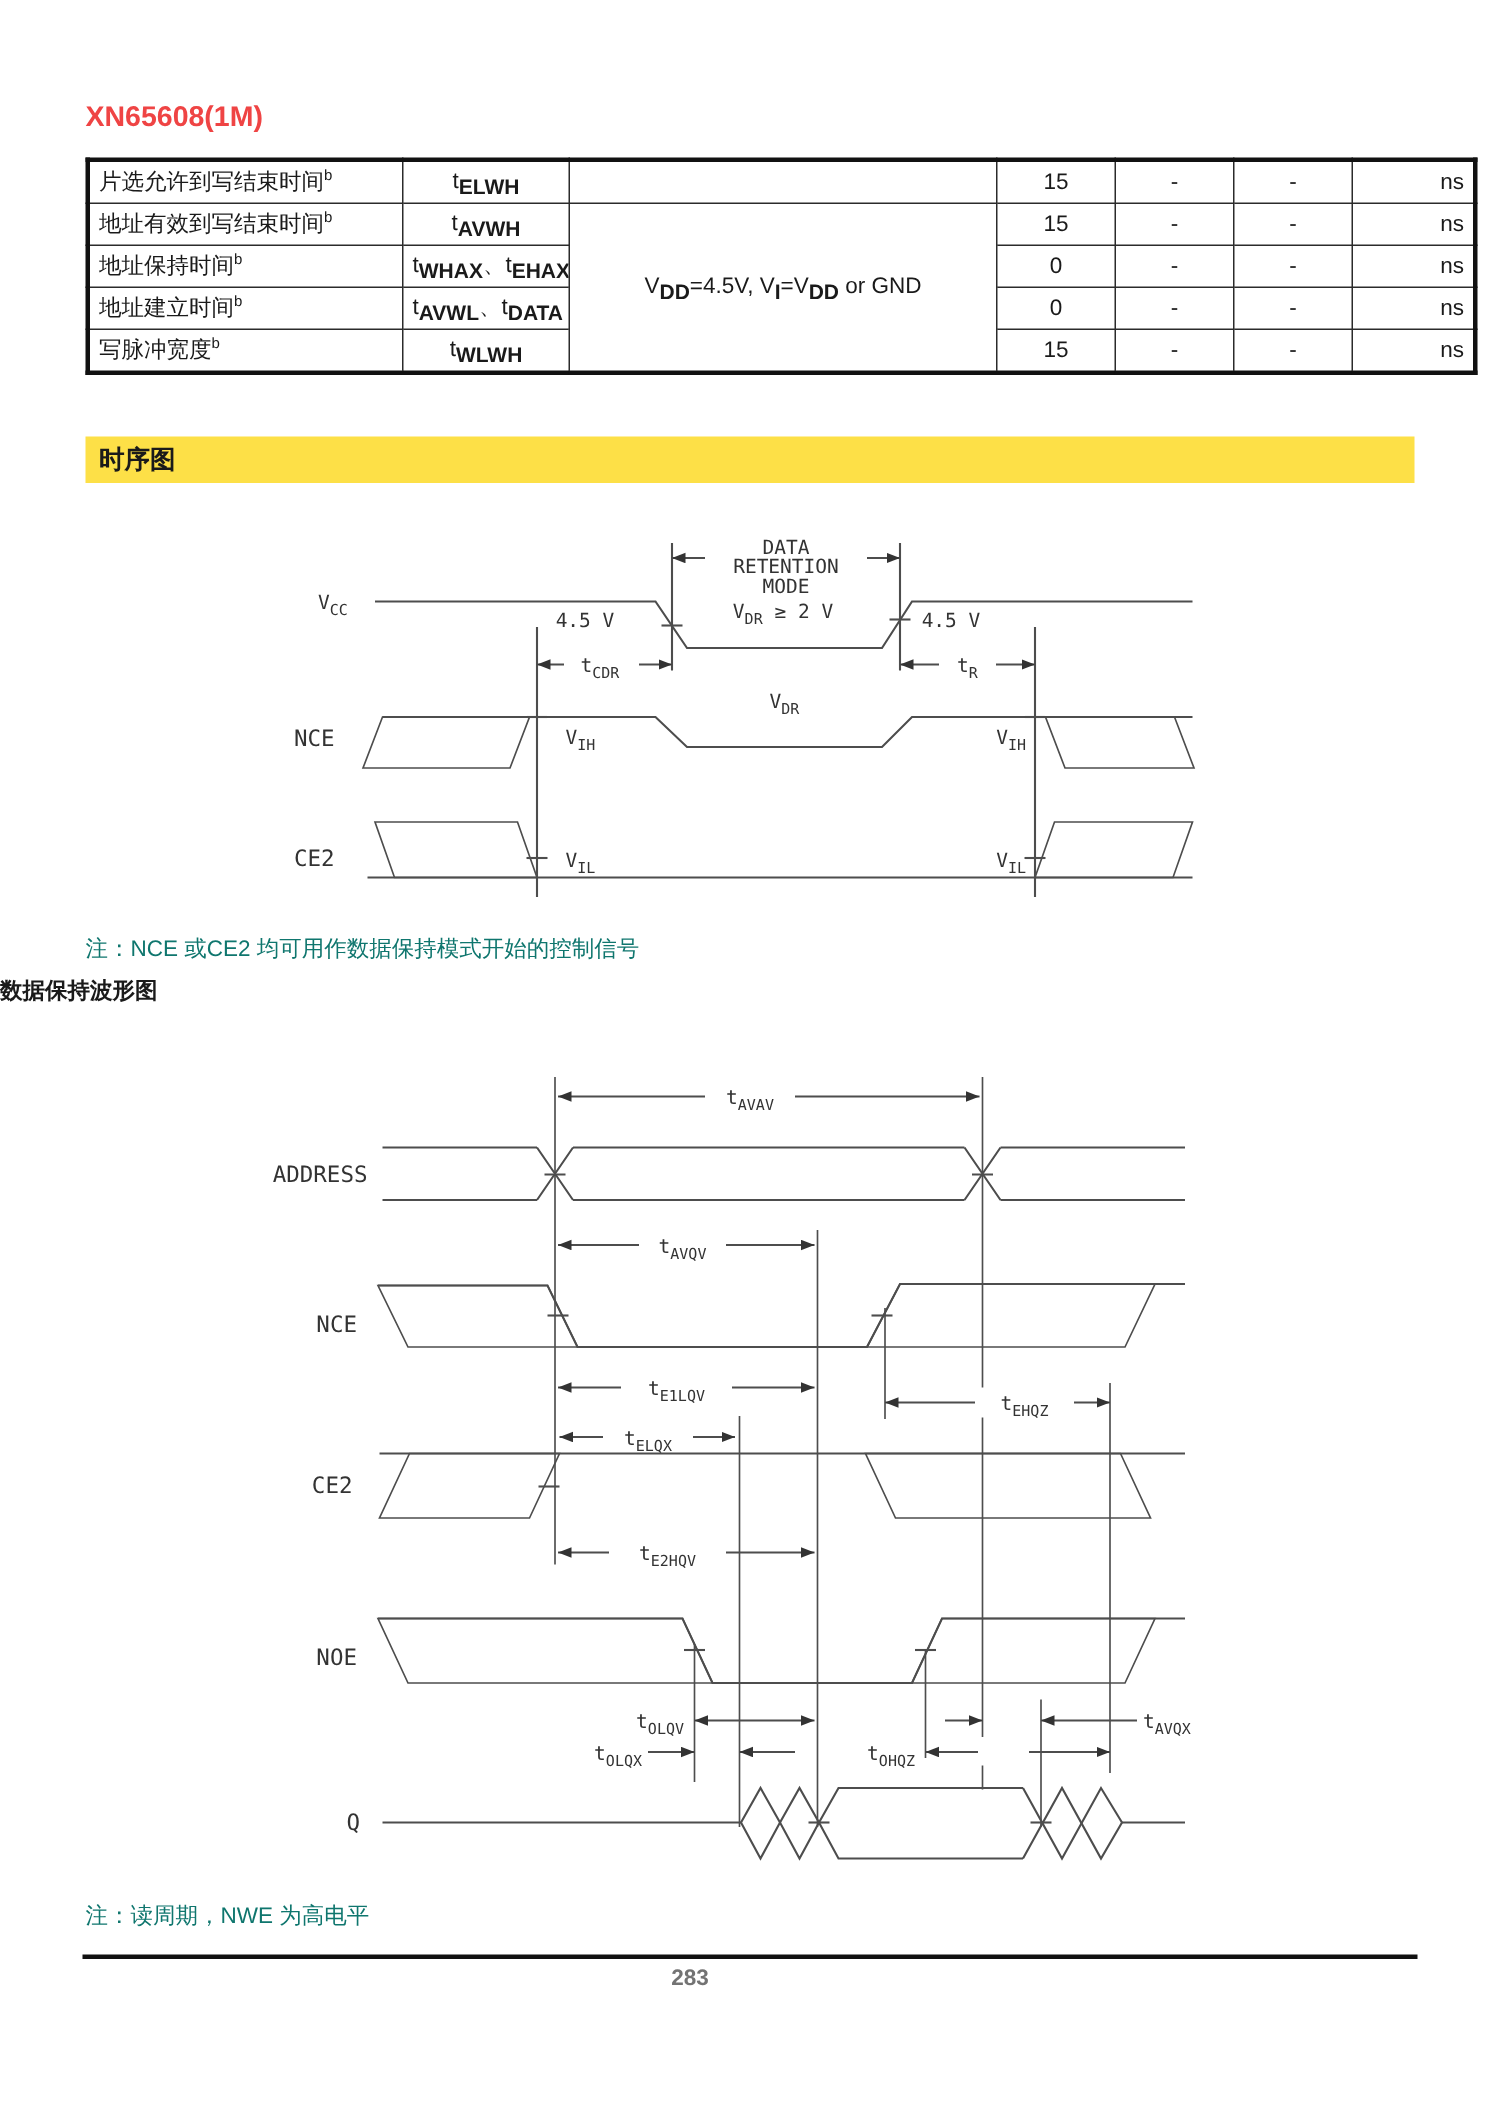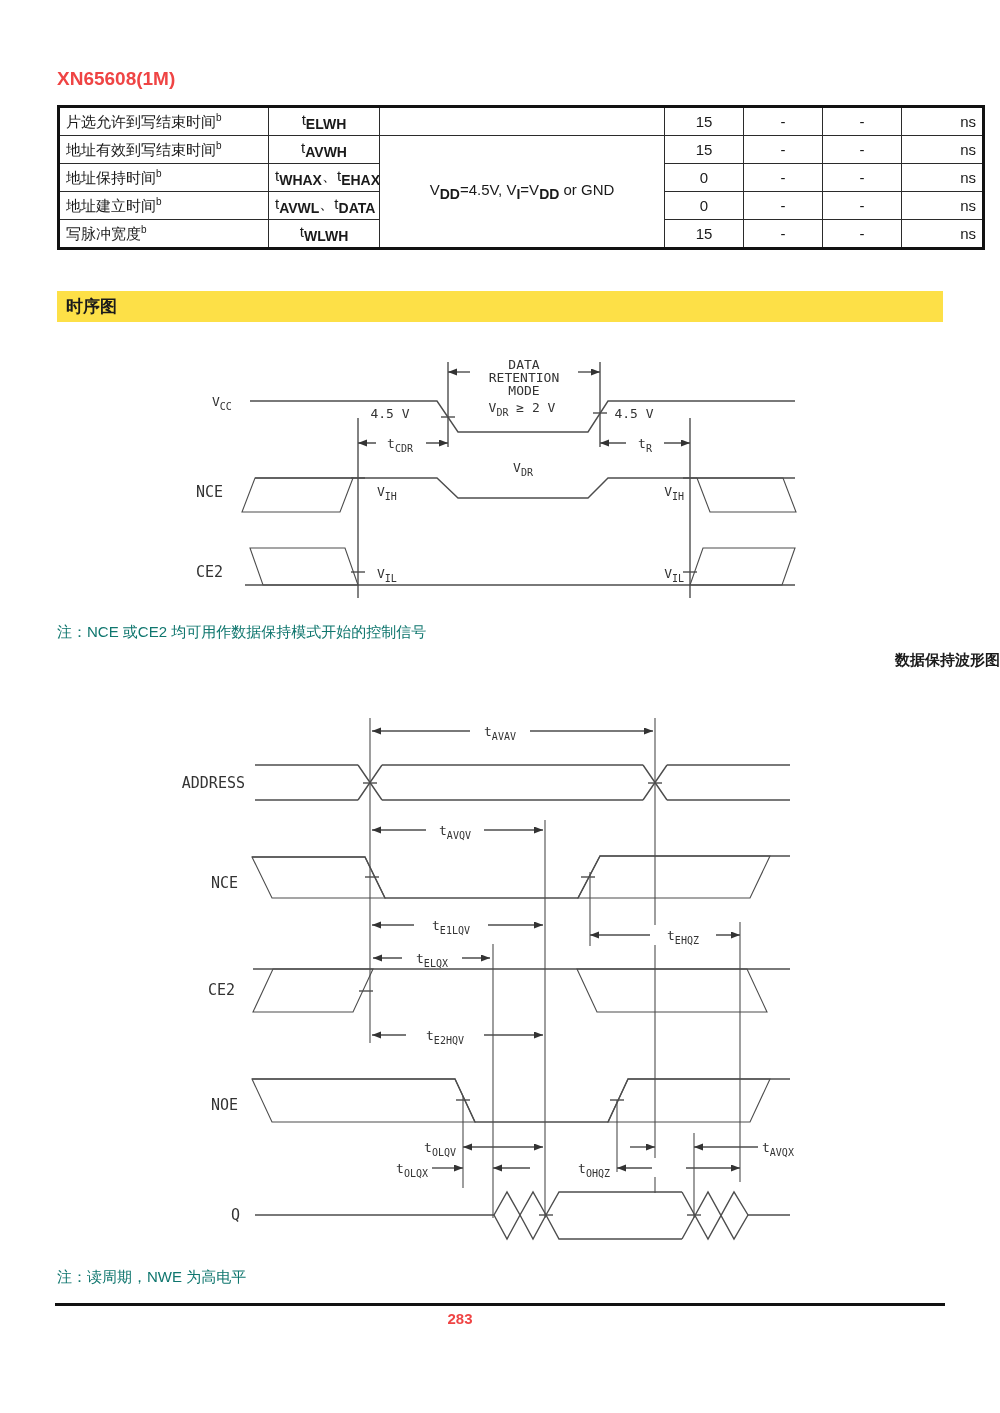--- a/index.html
+++ b/index.html
@@ -11,23 +11,23 @@
   table.spec td{border:1.3px solid #2b2b2b;height:27px;font-size:15px;padding:0 6px;overflow:hidden;white-space:nowrap;}
   td.c-name{width:196px;text-align:left;}
   td.c-sym{width:98px;text-align:center;}
   td.c-cond{width:272px;text-align:center;}
   td.c-val{width:66px;text-align:center;}
   td.c-unit{width:68px;text-align:right;}
   .sym sub, .cond sub{font-size:14px;font-weight:bold;}
   sup.fn{font-size:10px;}
   #section-bar{left:57px;top:291px;width:886px;height:31px;background:#fde047;font-size:17px;font-weight:bold;line-height:31px;padding-left:9px;box-sizing:border-box;}
   .note{left:57px;font-size:15px;color:#0f766e;}
-  #caption1{left:0;top:651px;width:1000px;text-align:right;font-size:15px;font-weight:bold;}
+  #caption1{left:0;top:651px;width:1000px;text-align:left;font-size:15px;font-weight:bold;}
   #footer-rule{left:55px;top:1303px;width:890px;height:3px;background:#111;}
-  #page-num{left:0;top:1310px;width:920px;text-align:center;font-size:15px;font-weight:bold;color:#ef4444;}
+  #page-num{left:0;top:1310px;width:920px;text-align:center;font-size:15px;font-weight:bold;color:#737373;}
   svg{position:absolute;left:0;}
   svg text{font-family:"DejaVu Sans Mono","Liberation Mono",monospace;fill:#333;font-size:13px;}
   svg text.sig{font-size:15px;}
   .wf{stroke:#4d4d4d;stroke-width:1.4;fill:none;}
   .wf-thin{stroke:#4d4d4d;stroke-width:1.1;fill:none;}
   .lblbg{fill:#ffffff;stroke:none;}
 </style>
 </head>
 <body>
 

